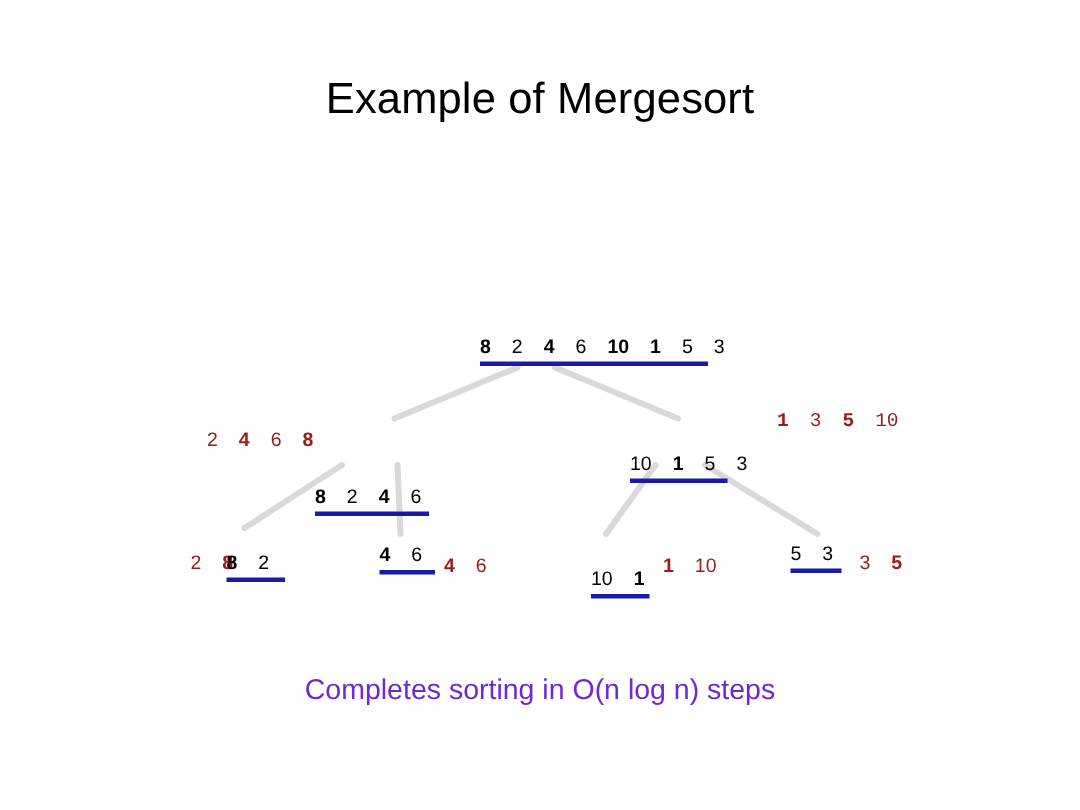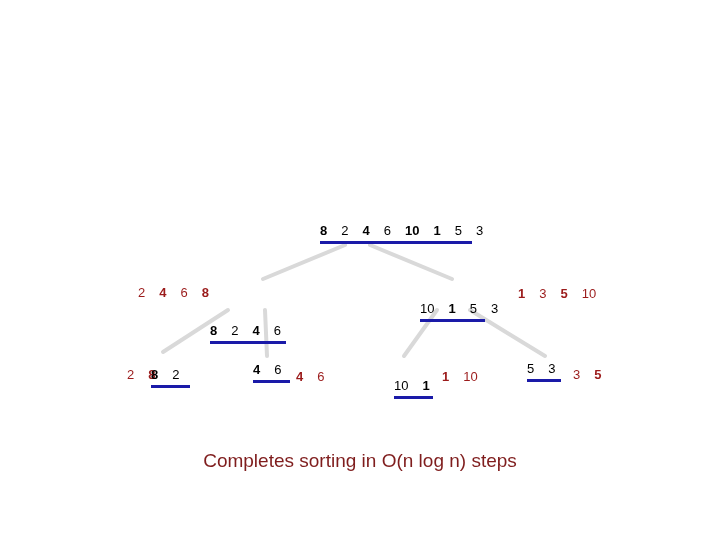--- a/index.html
+++ b/index.html
@@ -40,21 +40,21 @@
     white-space: nowrap;
   }
   .caption {
     position: absolute;
     left: 0;
     top: 448px;
     width: 720px;
     text-align: center;
     font-size: 19px;
     line-height: 26px;
-    color: #7f1d1d;
+    color: #6d28d9;
     white-space: nowrap;
   }
   
   .node {
     position: absolute;
     white-space: nowrap;
     font-size: 13px;
     line-height: 17px;
   }
   .seq {
@@ -105,20 +105,21 @@
 
     <line x1="228" y1="310" x2="163" y2="352" stroke="#D9D9D9" stroke-width="4" stroke-linecap="round"></line>
 
     <line x1="265" y1="310" x2="267" y2="356" stroke="#D9D9D9" stroke-width="4" stroke-linecap="round"></line>
 
     <line x1="437" y1="310" x2="404" y2="356" stroke="#D9D9D9" stroke-width="4" stroke-linecap="round"></line>
 
     <line x1="470" y1="310" x2="545" y2="356" stroke="#D9D9D9" stroke-width="4" stroke-linecap="round"></line>
   </svg>
 
+  <div class="title">Example of Mergesort</div>
 
 
   <div class="node" style="left:288px; top:222px;margin-left:32px;">
     <span class="seq unsorted bold-alt" style="width:152px;">
       <span class="tok b">8</span><span class="gap-sm"></span><span class="tok">2</span><span class="gap-sm"></span><span class="tok b">4</span><span class="gap-sm"></span><span class="tok">6</span><span class="gap-sm"></span><span class="tok b">10</span><span class="gap-sm"></span><span class="tok b">1</span><span class="gap-sm"></span><span class="tok">5</span><span class="gap-sm"></span><span class="tok">3</span>
       <span class="rule"></span>
     </span>
   </div>
 
   <div class="node" style="left:138px; top:284px;">
@@ -134,21 +135,21 @@
     </span>
   </div>
 
   <div class="node" style="left:420px; top:268px;margin-top:32px;">
     <span class="seq unsorted bold-alt" style="width:65px;">
       <span class="tok">10</span><span class="gap-sm"></span><span class="tok b">1</span><span class="gap-sm"></span><span class="tok">5</span><span class="gap-sm"></span><span class="tok">3</span>
       <span class="rule"></span>
     </span>
   </div>
 
-  <div class="node" style="left:518px; top:285px;">
+  <div class="node" style="left:518px; top:272px;font-family:Liberation Mono, monospace;">
     <span class="seq sorted bold-alt">
       <span class="tok b">1</span><span class="gap-sm"></span><span class="tok">3</span><span class="gap-sm"></span><span class="tok b">5</span><span class="gap-sm"></span><span class="tok">10</span>
     </span>
   </div>
 
   <div class="node" style="left:92px; top:366px;margin-left:35px;">
     <span class="seq sorted bold-alt">
       <span class="tok">2</span><span class="gap-sm"></span><span class="tok b">8</span>
     </span>
   </div>

